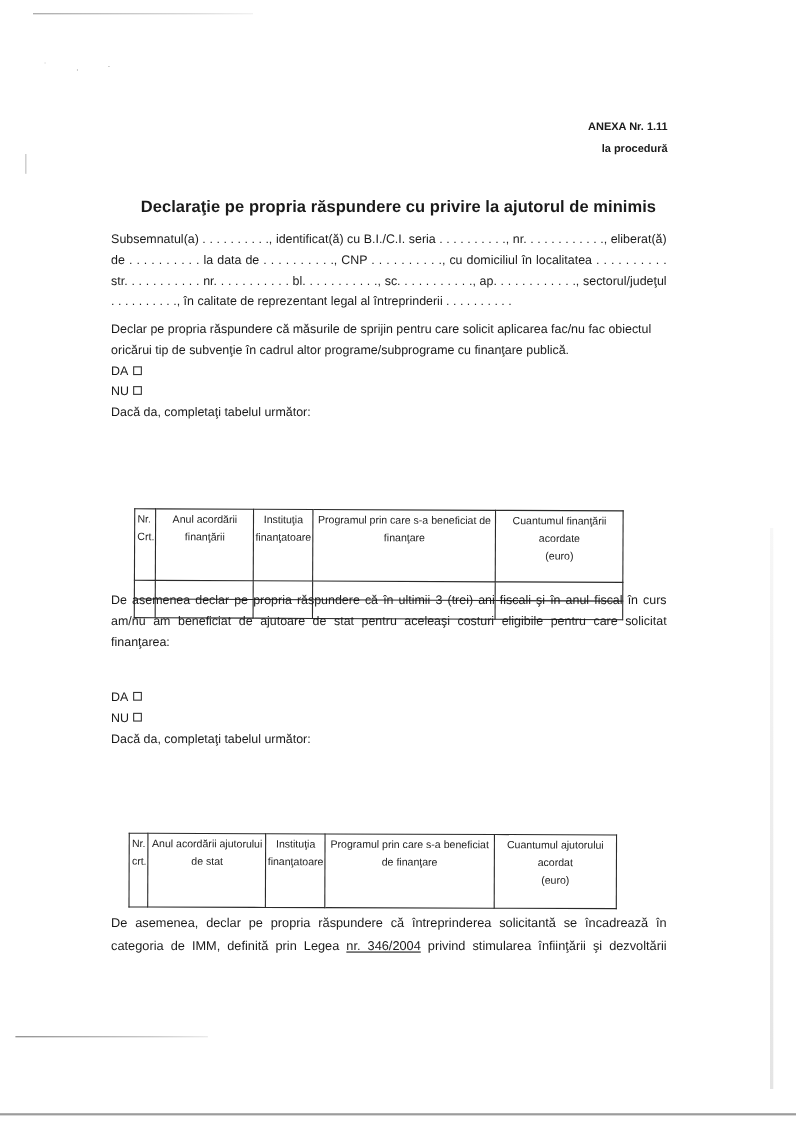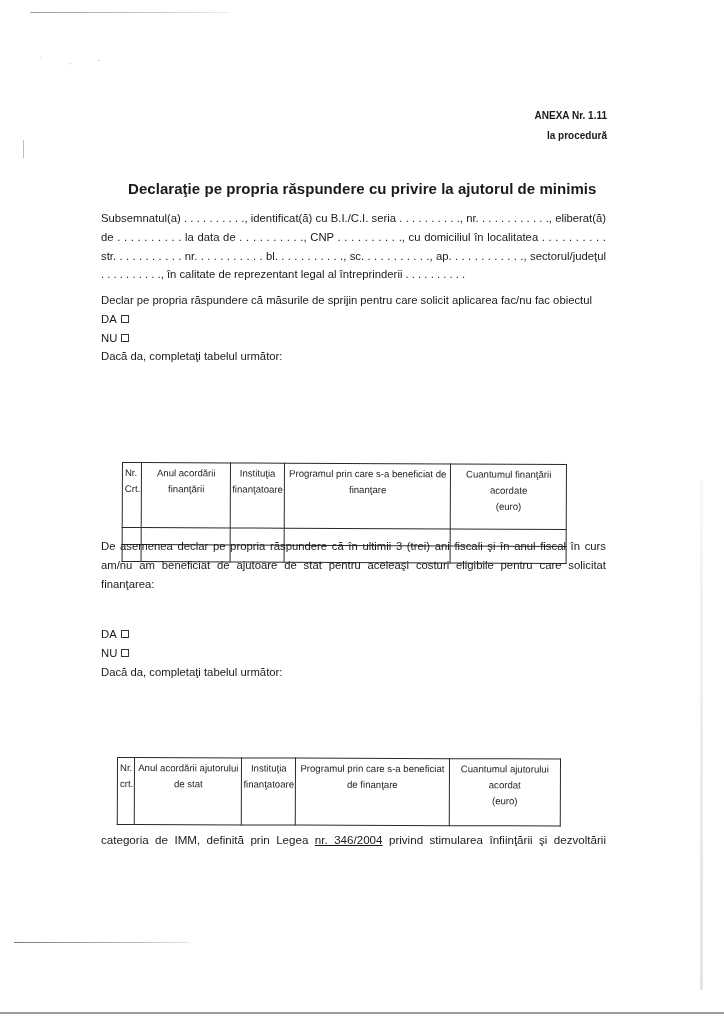--- a/index.html
+++ b/index.html
@@ -149,20 +149,21 @@
 
 <div class="para p-identity">
   <span class="ln">Subsemnatul(a) . . . . . . . . . ., identificat(ă) cu B.I./C.I. seria . . . . . . . . . ., nr. . . . . . . . . . . ., eliberat(ă)</span>
   <span class="ln">de . . . . . . . . . . la data de . . . . . . . . . ., CNP . . . . . . . . . ., cu domiciliul în localitatea . . . . . . . . . .</span>
   <span class="ln">str. . . . . . . . . . . nr. . . . . . . . . . . bl. . . . . . . . . . ., sc. . . . . . . . . . ., ap. . . . . . . . . . . ., sectorul/judeţul</span>
   <span class="ln last">. . . . . . . . . ., în calitate de reprezentant legal al întreprinderii . . . . . . . . . .</span>
 </div>
 
 <div class="para" style="top: 291px;">
   <span class="opt" style="white-space:nowrap;">Declar pe propria răspundere că măsurile de sprijin pentru care solicit aplicarea fac/nu fac obiectul</span>
+  <span class="opt" style="white-space:nowrap;">oricărui tip de subvenţie în cadrul altor programe/subprograme cu finanţare publică.</span>
   <span class="opt">
     <span>DA</span><span class="checkbox"></span>
   </span>
   <span class="opt">
     <span>NU</span><span class="checkbox"></span>
   </span>
   <span class="opt">Dacă da, completaţi tabelul următor:</span>
 </div>
 
 <table class="fin t1">
@@ -226,14 +227,15 @@
     <td class="nr"><span>Nr.</span><br><span>crt.</span></td>
     <td><span>Anul acordării ajutorului</span><br><span>de stat</span></td>
     <td><span>Instituţia</span><br><span>finanţatoare</span></td>
     <td><span>Programul prin care s-a beneficiat</span><br><span>de finanţare</span></td>
     <td><span>Cuantumul ajutorului</span><br><span>acordat</span><br><span>(euro)</span></td>
   </tr>
 </tbody>
   </table>
 
 <div class="para p-just" style="top: 829px; font-size: 11.6px; line-height: 21px;">
+  <span class="ln">De asemenea, declar pe propria răspundere că întreprinderea solicitantă se încadrează în</span>
   <span class="ln"><span>categoria de IMM, definită prin Legea </span><span class="law-ref">nr. 346/2004</span><span> privind stimularea înfiinţării şi dezvoltării</span></span>
 </div>
 
 </body></html>

